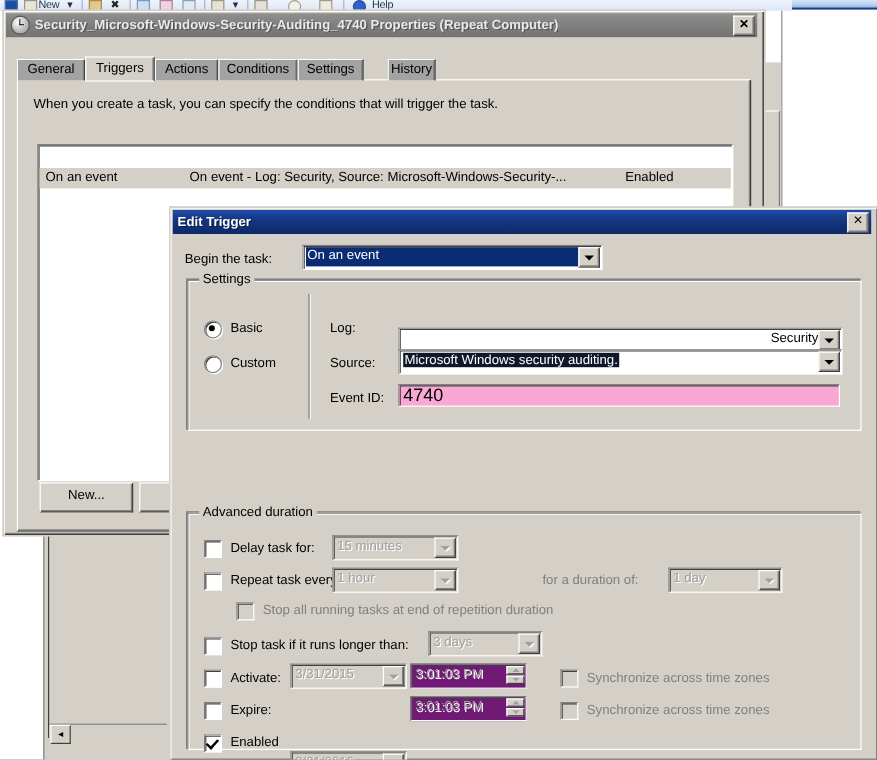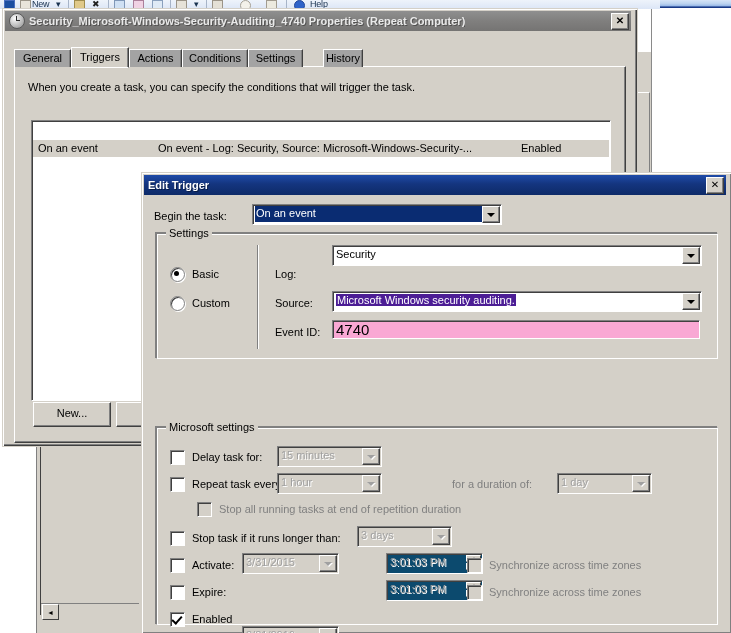--- a/index.html
+++ b/index.html
@@ -98,32 +98,32 @@
     border:1px solid #808080;border-right-color:#fff;border-bottom-color:#fff;box-shadow:inset 1px 1px 0 #404040;}
   .combo > .cval{position:absolute;left:2px;top:1px;right:19px;height:16px;font-size:11px;line-height:15px;
     white-space:nowrap;overflow:hidden;padding-left:1px;}
   .combo > .carrow{position:absolute;right:1px;top:1px;width:16px;height:15px;background:#d4d0c8;
     border:1px solid #fff;border-right-color:#404040;border-bottom-color:#404040;
     box-shadow:inset -1px -1px 0 #808080;display:flex;align-items:center;justify-content:center;}
   .carrow i{display:block;width:0;height:0;border-left:4px solid transparent;border-right:4px solid transparent;border-top:4px solid #000;}
   .combo.disabled{background:#d4d0c8;}
   .combo.disabled .cval{color:#a0a0a0;text-shadow:1px 1px 0 #fff;}
   .combo.disabled .carrow i{border-top-color:#a0a0a0;filter:drop-shadow(1px 1px 0 #fff);}
-  .selhl{background:#4c1d95;color:#fff;padding:0 1px;}
+  .selhl{background:#0f172a;color:#fff;padding:0 1px;}
 
   .cval.selfull{background:#0a2c72;color:#fff;}
 
   
   .txtfield{position:absolute;height:19px;background:#f9a8d4;
     border:1px solid #808080;border-right-color:#fff;border-bottom-color:#fff;box-shadow:inset 1px 1px 0 #404040;
     font-size:15px;line-height:17px;padding-left:3px;box-sizing:border-box;overflow:hidden;white-space:nowrap;}
 
   
-  .spinbox{position:absolute;height:19px;background:#0c4a6e;
-    border:1px solid #808080;border-right-color:#fff;border-bottom-color:#fff;box-shadow:inset 1px 1px 0 #404040;margin-left:44px;}
+  .spinbox{position:absolute;height:19px;background:#701a75;
+    border:1px solid #808080;border-right-color:#fff;border-bottom-color:#fff;box-shadow:inset 1px 1px 0 #404040;}
   .spinbox .sval{position:absolute;left:3px;top:1px;right:18px;height:16px;font-size:11px;line-height:15px;color:#a0a0a0;text-shadow:1px 1px 0 #fff;white-space:nowrap;overflow:hidden;}
   .spin-up,.spin-dn{position:absolute;right:1px;width:15px;height:7px;background:#d4d0c8;
     border:1px solid #fff;border-right-color:#404040;border-bottom-color:#404040;
     display:flex;align-items:center;justify-content:center;box-sizing:border-box;}
   .spin-up{top:1px;} .spin-dn{top:9px;}
   .spin-up i{width:0;height:0;border-left:3px solid transparent;border-right:3px solid transparent;border-bottom:3px solid #a0a0a0;}
   .spin-dn i{width:0;height:0;border-left:3px solid transparent;border-right:3px solid transparent;border-top:3px solid #a0a0a0;}
 
   
   .group{position:absolute;border:1px solid #fff;border-top-color:#808080;border-left-color:#808080;
@@ -238,40 +238,40 @@
 
   <div class="divider-v" style="left:115px;top:72px;height:104px;"></div>
 
   <div class="radio on" style="left:28px;top:94px;"></div>
   <span class="lbl" style="left:50px;top:95px;">Basic</span>
 
   <div class="radio" style="left:28px;top:123px;"></div>
   <span class="lbl" style="left:50px;top:124px;">Custom</span>
 
   <span class="lbl" style="left:133px;top:95px;">Log:</span>
-  <div class="combo" style="left:190px;top:72px;width:368px;">
+  <div class="combo" style="left:190px;top:100px;width:368px;text-align:right;">
     <div class="cval">Security</div>
     <div class="carrow">
         <i></i>
       </div>
   </div>
 
   <span class="lbl" style="left:133px;top:124px;">Source:</span>
   <div class="combo" style="left:190px;top:118px;width:368px;">
     <div class="cval"><span class="selhl">Microsoft Windows security auditing.</span></div>
     <div class="carrow">
         <i></i>
       </div>
   </div>
 
   <span class="lbl" style="left:133px;top:153px;">Event ID:</span>
   <div class="txtfield" style="left:190px;top:147px;width:368px;">4740</div>
 
   <div class="group" style="left:14px;top:254px;width:560px;height:196px;"></div>
-  <span class="group-title" style="left:24px;top:248px;">Microsoft settings</span>
+  <span class="group-title" style="left:24px;top:248px;">Advanced duration</span>
 
   <div class="cbox" style="left:28px;top:277px;"></div>
   <span class="lbl" style="left:50px;top:278px;">Delay task for:</span>
   <div class="combo disabled" style="left:135px;top:273px;width:103px;">
     <div class="cval">15 minutes</div>
     <div class="carrow">
         <i></i>
       </div>
   </div>
 

